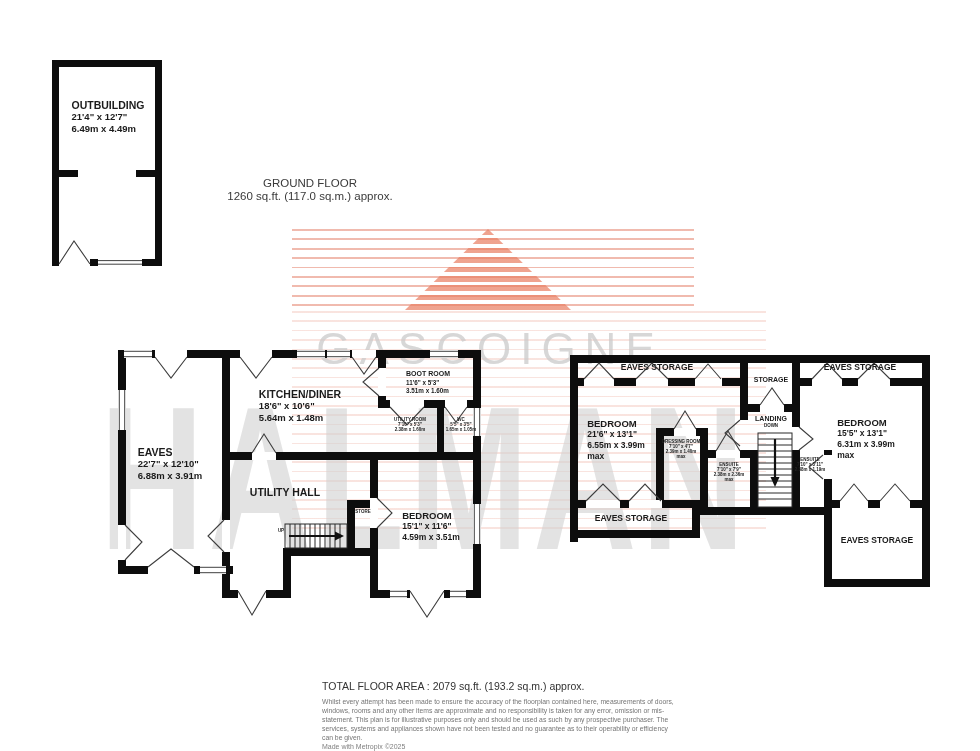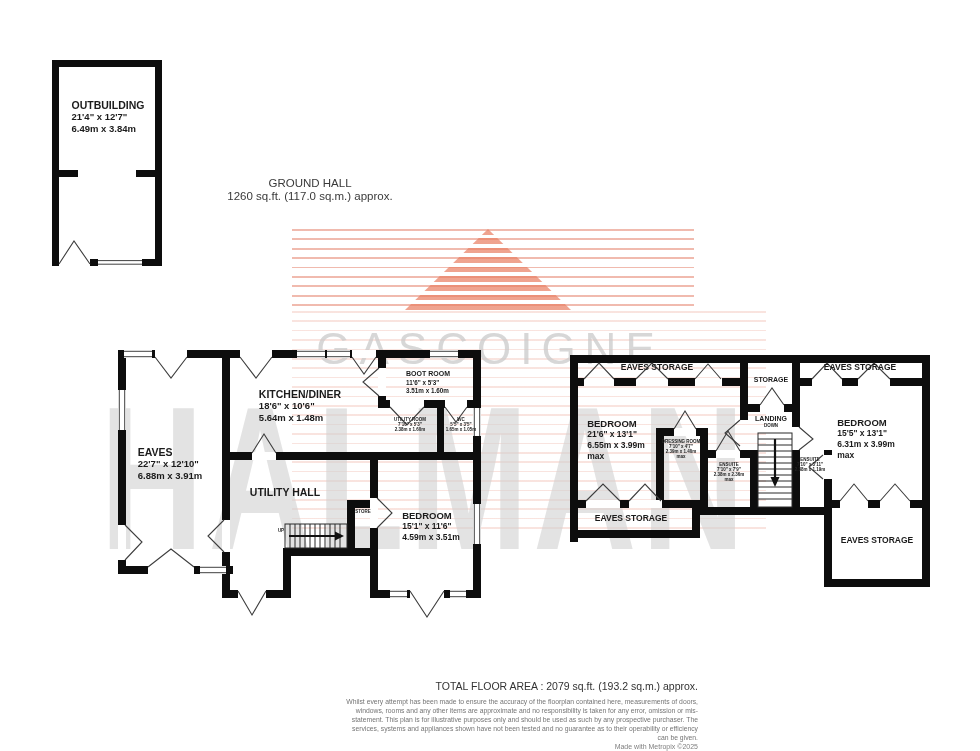--- a/index.html
+++ b/index.html
@@ -37,21 +37,21 @@
   .rl.med .dm{font-size:8.5px;line-height:11px;}
   .rl.small .nm{font-size:7px;line-height:8.5px;}
   .rl.small .dm{font-size:6.3px;line-height:8.5px;}
   .rl.lab8 .nm{font-size:8.5px;line-height:9px;}
   .rl.lab7 .nm{font-size:7px;line-height:8px;}
   .tiny{position:absolute;z-index:3;transform:translateX(-50%) scale(0.56);transform-origin:top center;
       text-align:center;font-weight:bold;color:#222;font-size:8px;line-height:8.8px;white-space:nowrap;}
   
   .hdr{position:absolute;z-index:3;transform:translateX(-50%);text-align:center;color:#3a3a3a;
       font-size:11.5px;line-height:12.5px;white-space:nowrap;}
-  .footer{position:absolute;z-index:3;left:522px;transform:translateX(-50%);text-align:right;}
+  .footer{position:absolute;z-index:3;left:498px;transform:translateX(-50%);text-align:left;}
   .footer .total{font-size:10.5px;color:#333;white-space:nowrap;margin-bottom:5px;}
   .footer .disc{width:352px;font-size:6.8px;line-height:9px;color:#757575;margin:0 auto;}
   .footer .credit{font-size:7px;color:#808080;margin-top:1px;}
 </style>
 </head>
 <body>
 
 <div id="canvas">
 
   <div class="wm wm-band"></div>
@@ -243,28 +243,28 @@
         <line class="st" x1="192" y1="130" x2="226" y2="130"></line>
       <line class="st" x1="192" y1="136" x2="226" y2="136"></line>
         <line class="st" x1="192" y1="142" x2="226" y2="142"></line>
       <line class="st" x1="192" y1="148" x2="226" y2="148"></line>
       <line class="arl" x1="209" y1="88" x2="209" y2="126"></line>
       <polygon class="ar" points="204.5,126 209,136 213.5,126"></polygon>
     </g>
   </svg>
 
   <div class="hdr" style="left:310px;top:177px">
-    <div>GROUND HALL</div>
+    <div>GROUND FLOOR</div>
     <div>1260 sq.ft. (117.0 sq.m.) approx.</div>
   </div>
 
   <div class="rl" style="left:108px;top:99px">
     <div class="nm">OUTBUILDING</div>
     <div class="dm">21'4" x 12'7"</div>
-    <div class="dm">6.49m x 3.84m</div>
+    <div class="dm">6.49m x 4.49m</div>
   </div>
 
   <div class="rl" style="left:170px;top:446px">
     <div class="nm">EAVES</div>
     <div class="dm">22'7" x 12'10"</div>
     <div class="dm">6.88m x 3.91m</div>
   </div>
   <div class="rl" style="left:300px;top:388px">
     <div class="nm">KITCHEN/DINER</div>
     <div class="dm">18'6" x 10'6"</div>

